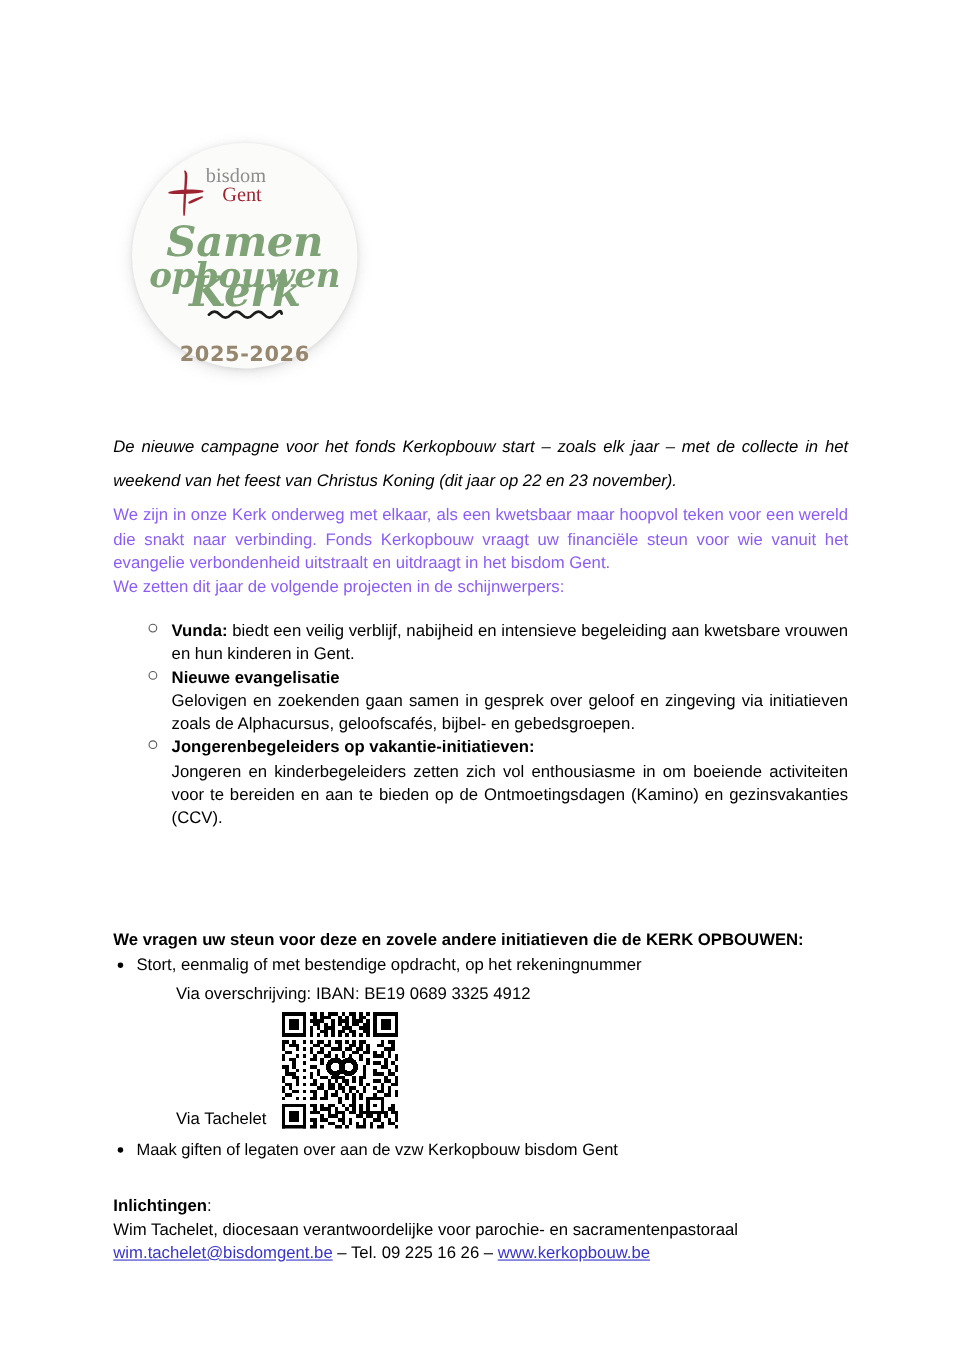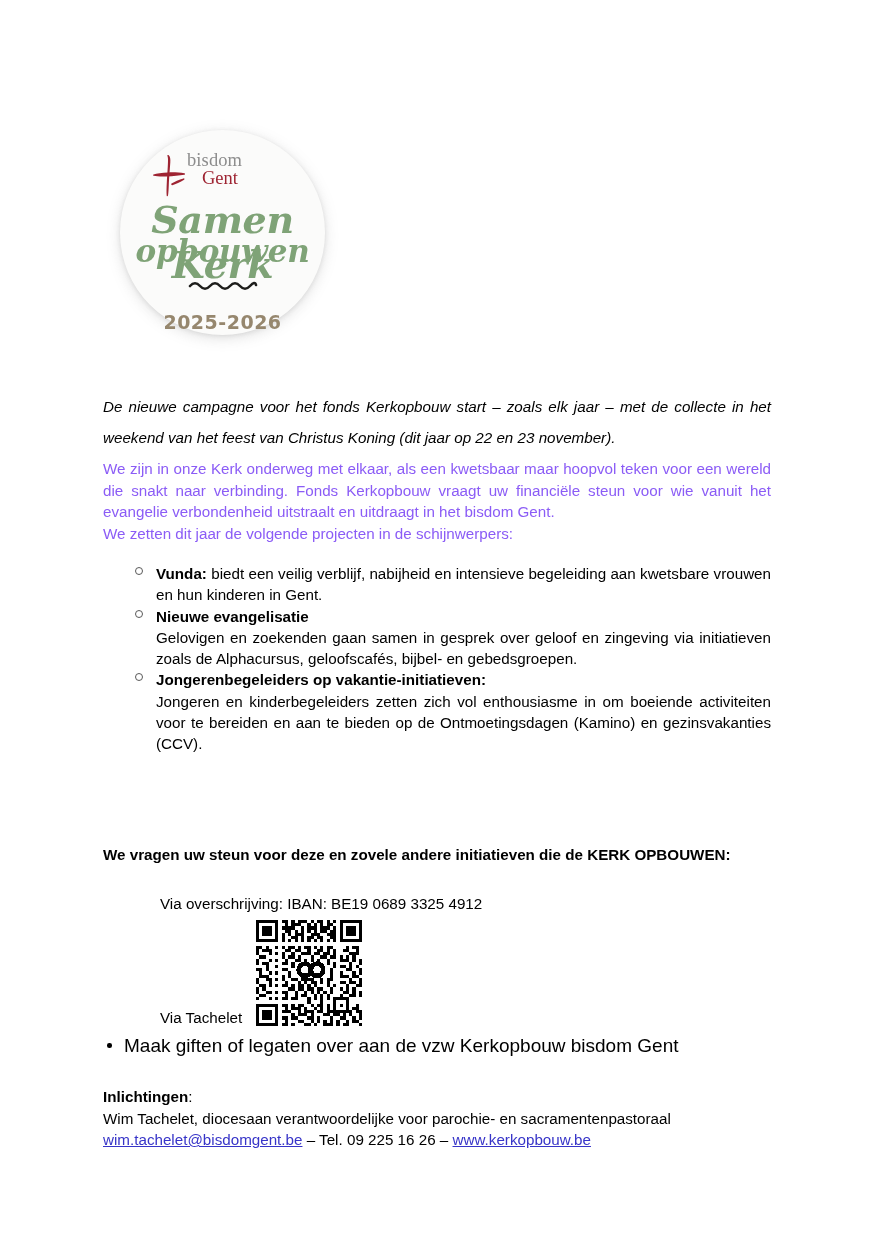--- a/index.html
+++ b/index.html
@@ -244,21 +244,21 @@
     width: 108px;
     height: 106px;
   }
   .qr-box svg { display: block; }
 
   .legaten {
     position: absolute;
     left: 103px;
     top: 1035px;
     width: 700px;
-    font-size: 19px;
+    font-size: 15px;
     line-height: 21px;
   }
   .legaten .li {
     position: relative;
     padding-left: 21px;
   }
   .legaten .dot {
     position: absolute;
     left: 4px;
     top: 8px;
@@ -343,20 +343,26 @@
       <span class="marker"></span>
       <div class="body nojust"><b>Jongerenbegeleiders op vakantie-initiatieven:</b></div>
       <div class="body"><span>Jongeren en kinderbegeleiders zetten zich vol enthousiasme in om boeiende activiteiten voor te bereiden en aan te bieden op de Ontmoetingsdagen (Kamino) en gezinsvakanties (CCV).</span></div>
     </div>
 
 
   </div>
 
   <div class="steun-head">We vragen uw steun voor deze en zovele andere initiatieven die de KERK OPBOUWEN:</div>
 
+  <div class="dlist">
+    <div class="li">
+      <span class="dot"></span>
+      <span>Stort, eenmalig of met bestendige opdracht, op het rekeningnummer</span>
+    </div>
+  </div>
 
   <div class="iban-line">Via overschrijving: IBAN: BE19 0689 3325 4912</div>
 
   <div class="payconiq-label">Via Tachelet</div>
 
   <div class="qr-box">
     <svg width="108" height="106" viewBox="0 0 33 33" shape-rendering="crispEdges">
       <rect width="33" height="33" fill="#ffffff"></rect>
       <g fill="#000000">
 

